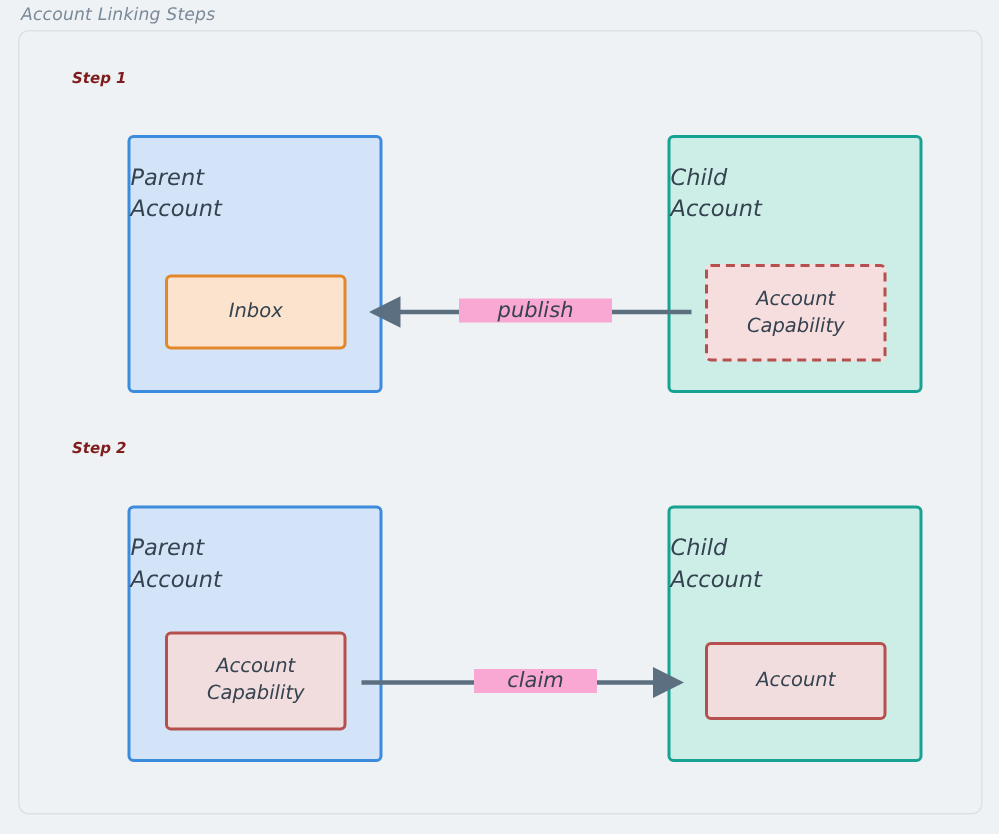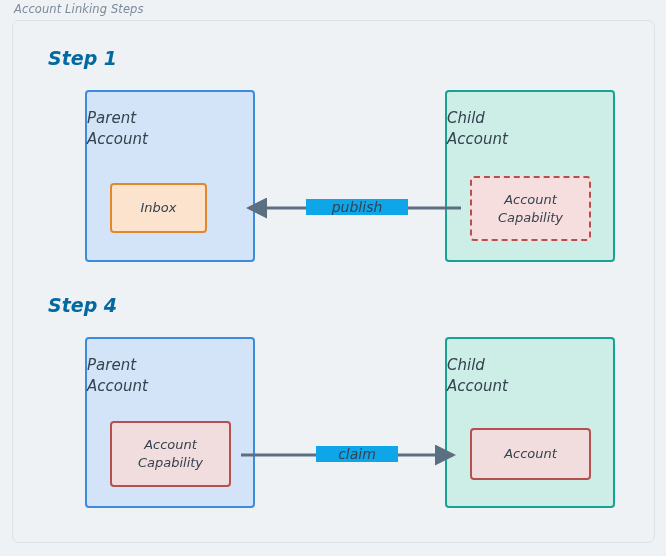--- a/index.html
+++ b/index.html
@@ -43,23 +43,23 @@
     height: 523px;
     border: 1.5px solid #dae1e7;
     border-radius: 7px;
     box-sizing: border-box;
     background: transparent;
   }
 
   
   .step-label {
     position: absolute;
-    font-size: 19px;
+    font-size: 10px;
     font-weight: bold;
-    color: #0369a1;
+    color: #7f1d1d;
     white-space: nowrap;
   }
   #step1-label { left: 48px; top: 47px; }
   #step2-label { left: 48px; top: 294px; }
 
   
   .acct-box {
     position: absolute;
     box-sizing: border-box;
     border-radius: 4px;
@@ -115,30 +115,30 @@
 
   
   .arrow-svg {
     position: absolute;
     overflow: visible;
   }
   .arrow-label {
     position: absolute;
     font-size: 14px;
     color: #35424f;
-    background: #0ea5e9;
+    background: #f9a8d4;
     padding: 0 6px;
     white-space: nowrap;
     text-align: center;
   }
 
   
   #parent-1 { left: 85px;  top: 90px;  width: 170px; height: 172px; }
   #child-1  { left: 445px; top: 90px;  width: 170px; height: 172px; }
-  #inbox-1  { left: 110px; top: 183px; width: 97px; height: 50px; }
+  #inbox-1  { left: 110px; top: 183px; width: 121px; height: 50px; }
   #cap-1    { left: 470px; top: 176px; width: 121px; height: 65px; }
 
   
   #parent-2 { left: 85px;  top: 337px; width: 170px; height: 171px; }
   #child-2  { left: 445px; top: 337px; width: 170px; height: 171px; }
   #cap-2    { left: 110px; top: 421px; width: 121px; height: 66px; }
   #acct-2   { left: 470px; top: 428px; width: 121px; height: 52px; }
 
   
   #arrow-1-wrap { left: 241px; top: 200px; width: 220px; height: 16px; }
@@ -178,21 +178,21 @@
   <svg class="arrow-svg" id="arrow-1-wrap" width="220" height="16" viewBox="0 0 220 16">
     <defs>
       <marker id="head-left" markerWidth="7" markerHeight="7" refX="6" refY="3.5" orient="auto-start-reverse" markerUnits="strokeWidth">
         <path d="M0,0 L7,3.5 L0,7 Z" fill="#5c6f80"></path>
       </marker>
     </defs>
     <line x1="220" y1="8" x2="8" y2="8" stroke="#5c6f80" stroke-width="3" marker-end="url(#head-left)"></line>
   </svg>
   <div class="arrow-label" id="publish-label">publish</div>
 
-  <div class="step-label" id="step2-label">Step 4</div>
+  <div class="step-label" id="step2-label">Step 2</div>
 
   <div class="acct-box parent" id="parent-2">
     <div class="acct-title">Parent
 Account</div>
   </div>
 
   <div class="inner-box cap-solid" id="cap-2">
     <span class="inner-label">Account
 Capability</span>
   </div>

